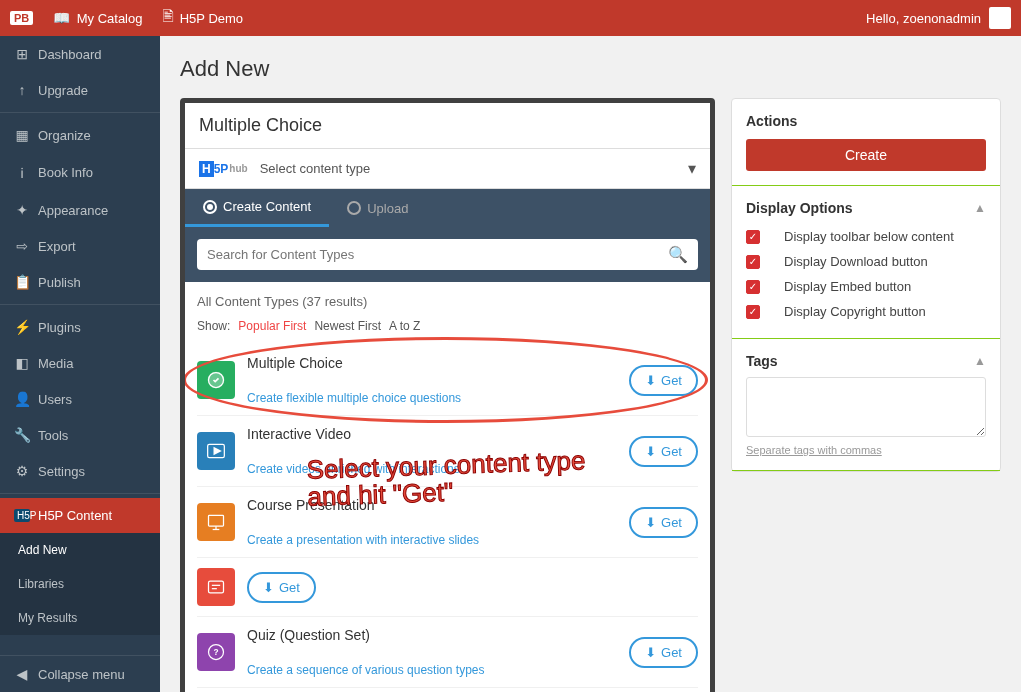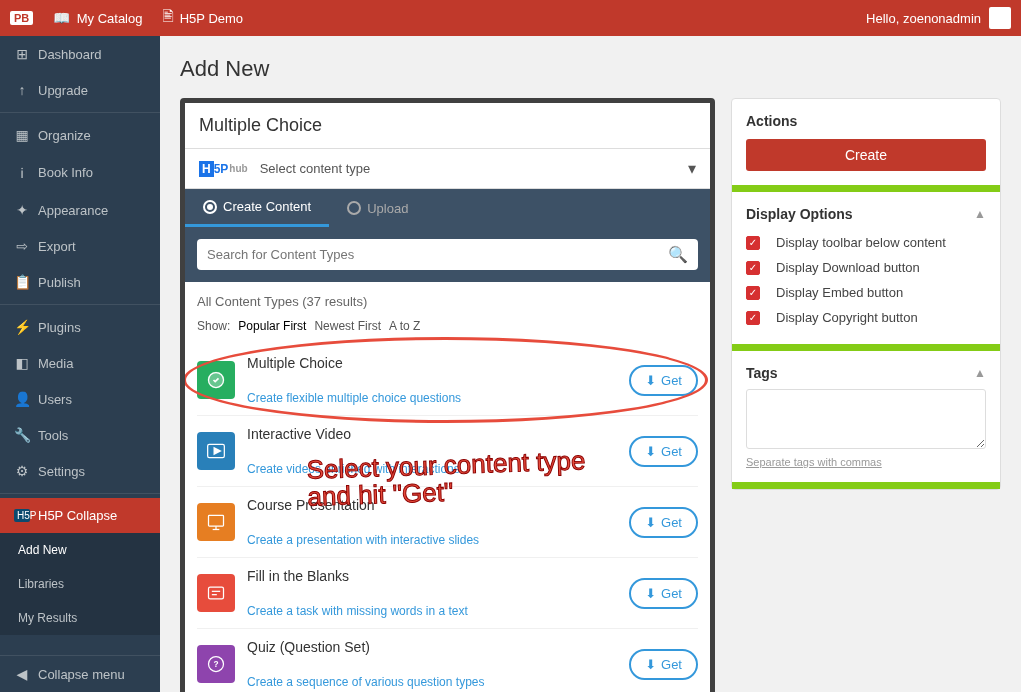--- a/index.html
+++ b/index.html
@@ -52,21 +52,21 @@
     .search-bar { padding: 12px; background: #3d5166; }
     .search-inner { display: flex; align-items: center; background: white; border-radius: 4px; padding: 6px 10px; }
     .search-inner input { border: none; outline: none; flex: 1; font-size: 13px; color: #555; background: transparent; }
     .search-icon-btn { color: #888; font-size: 16px; cursor: pointer; }
 
     
     .content-types-area { background: white; padding: 12px; }
     .all-types-header { font-size: 13px; color: #333; margin-bottom: 10px; }
     .all-types-header span { color: #666; }
     .show-bar { display: flex; align-items: center; gap: 8px; font-size: 12px; color: #555; margin-bottom: 12px; }
-    .show-bar a { color: #000000; text-decoration: none; cursor: pointer; }
+    .show-bar a { color: #ef4444; text-decoration: none; cursor: pointer; }
 
     
     .ct-row { display: flex; align-items: center; gap: 12px; padding: 10px 0; border-bottom: 1px solid #f0f0f0; position: relative; }
     .ct-icon { width: 38px; height: 38px; border-radius: 4px; display: flex; align-items: center; justify-content: center; flex-shrink: 0; }
     .ct-icon.green { background: #27ae60; }
     .ct-icon.blue { background: #2980b9; }
     .ct-icon.orange { background: #e67e22; }
     .ct-icon.red { background: #e74c3c; }
     .ct-icon.purple { background: #8e44ad; }
     .ct-icon svg { width: 20px; height: 20px; }
@@ -74,27 +74,27 @@
     .ct-name { font-size: 14px; color: #333; font-weight: 500; }
     .ct-desc { font-size: 12px; color: #3498db; margin-top: 20px; }
     .get-btn { display: flex; align-items: center; gap: 5px; padding: 6px 14px; background: white; border: 2px solid #3498db; color: #3498db; border-radius: 20px; cursor: pointer; font-size: 13px; font-weight: 500; flex-shrink: 0; }
 
     
     .highlight-row { position: relative; }
     .highlight-oval { position: absolute; top: -8px; left: -14px; right: -10px; bottom: -8px; border: 3px solid #e74c3c; border-radius: 50%; pointer-events: none; z-index: 2; }
 
     
     .right-panel { background: white; border: 1px solid #ddd; border-radius: 4px; }
-    .panel-section { padding: 14px; border-bottom: 7px solid #84cc16; }
+    .panel-section { padding: 14px; border-bottom: 1px solid #84cc16; }
     .panel-title { font-size: 14px; font-weight: 600; color: #333; display: flex; align-items: center; justify-content: space-between; }
     .panel-arrow { color: #999; font-size: 12px; }
     .create-btn { width: 100%; background: #c0392b; color: white; border: none; padding: 8px; font-size: 14px; font-weight: 500; border-radius: 3px; cursor: pointer; margin-top: 10px; }
 
     
-    .check-item { display: flex; align-items: center; gap: 16px; padding: 5px 0; font-size: 13px; color: #444; }
+    .check-item { display: flex; align-items: center; gap: 24px; padding: 5px 0; font-size: 13px; color: #444; }
     .check-box { width: 14px; height: 14px; border: 1px solid #d63031; background: #d63031; display: flex; align-items: center; justify-content: center; flex-shrink: 0; border-radius: 2px; }
     .check-box::after { content: '✓'; color: white; font-size: 10px; }
 
     
     .tags-textarea { width: 100%; height: 60px; border: 1px solid #ddd; border-radius: 3px; font-size: 12px; padding: 6px; resize: vertical; outline: none; margin-top: 8px; }
     .tags-hint { font-size: 11px; color: #999; margin-top: 4px; text-decoration: underline; }
 
     
     .sidebar-bottom { margin-top: auto; border-top: 1px solid rgba(255,255,255,0.1); }
   </style>
@@ -170,21 +170,21 @@
       <span>Tools</span>
     </div>
     <div class="sidebar-item">
       <span class="si-icon">⚙</span>
       <span>Settings</span>
     </div>
     <hr class="sidebar-divider">
 
     <div class="sidebar-item active">
       <span class="si-icon" style="font-size:10px;background:#0c4a6e;color:white;padding:1px 3px;border-radius:2px;">H5P</span>
-      <span>H5P Collapse</span>
+      <span>H5P Content</span>
     </div>
     <div class="sidebar-sub">
       <div class="sidebar-item active-sub" style="color:white;">
         <span>Add New</span>
       </div>
       <div class="sidebar-item">
         <span>Libraries</span>
       </div>
       <div class="sidebar-item">
         <span>My Results</span>
@@ -316,24 +316,20 @@
               </div>
 
               <div class="ct-row">
                 <div class="ct-icon red">
                   <svg viewBox="0 0 24 24" fill="white">
                       <rect x="3" y="5" width="18" height="14" rx="2" stroke="white" stroke-width="1.5" fill="none"></rect>
                       <line x1="7" y1="10" x2="17" y2="10" stroke="white" stroke-width="1.5"></line>
                       <line x1="7" y1="14" x2="13" y2="14" stroke="white" stroke-width="1.5"></line>
                     </svg>
                 </div>
-                <div class="ct-info">
-                  <div class="ct-name">Fill in the Blanks</div>
-                  <div class="ct-desc">Create a task with missing words in a text</div>
-                </div>
                 <button class="get-btn">
                   <span style="color:#3498db;">⬇</span>
                   <span>Get</span>
                 </button>
               </div>
 
               <div class="ct-row">
                 <div class="ct-icon purple">
                   <svg viewBox="0 0 24 24" fill="white">
                       <circle cx="12" cy="12" r="9" stroke="white" stroke-width="1.5" fill="none"></circle>

